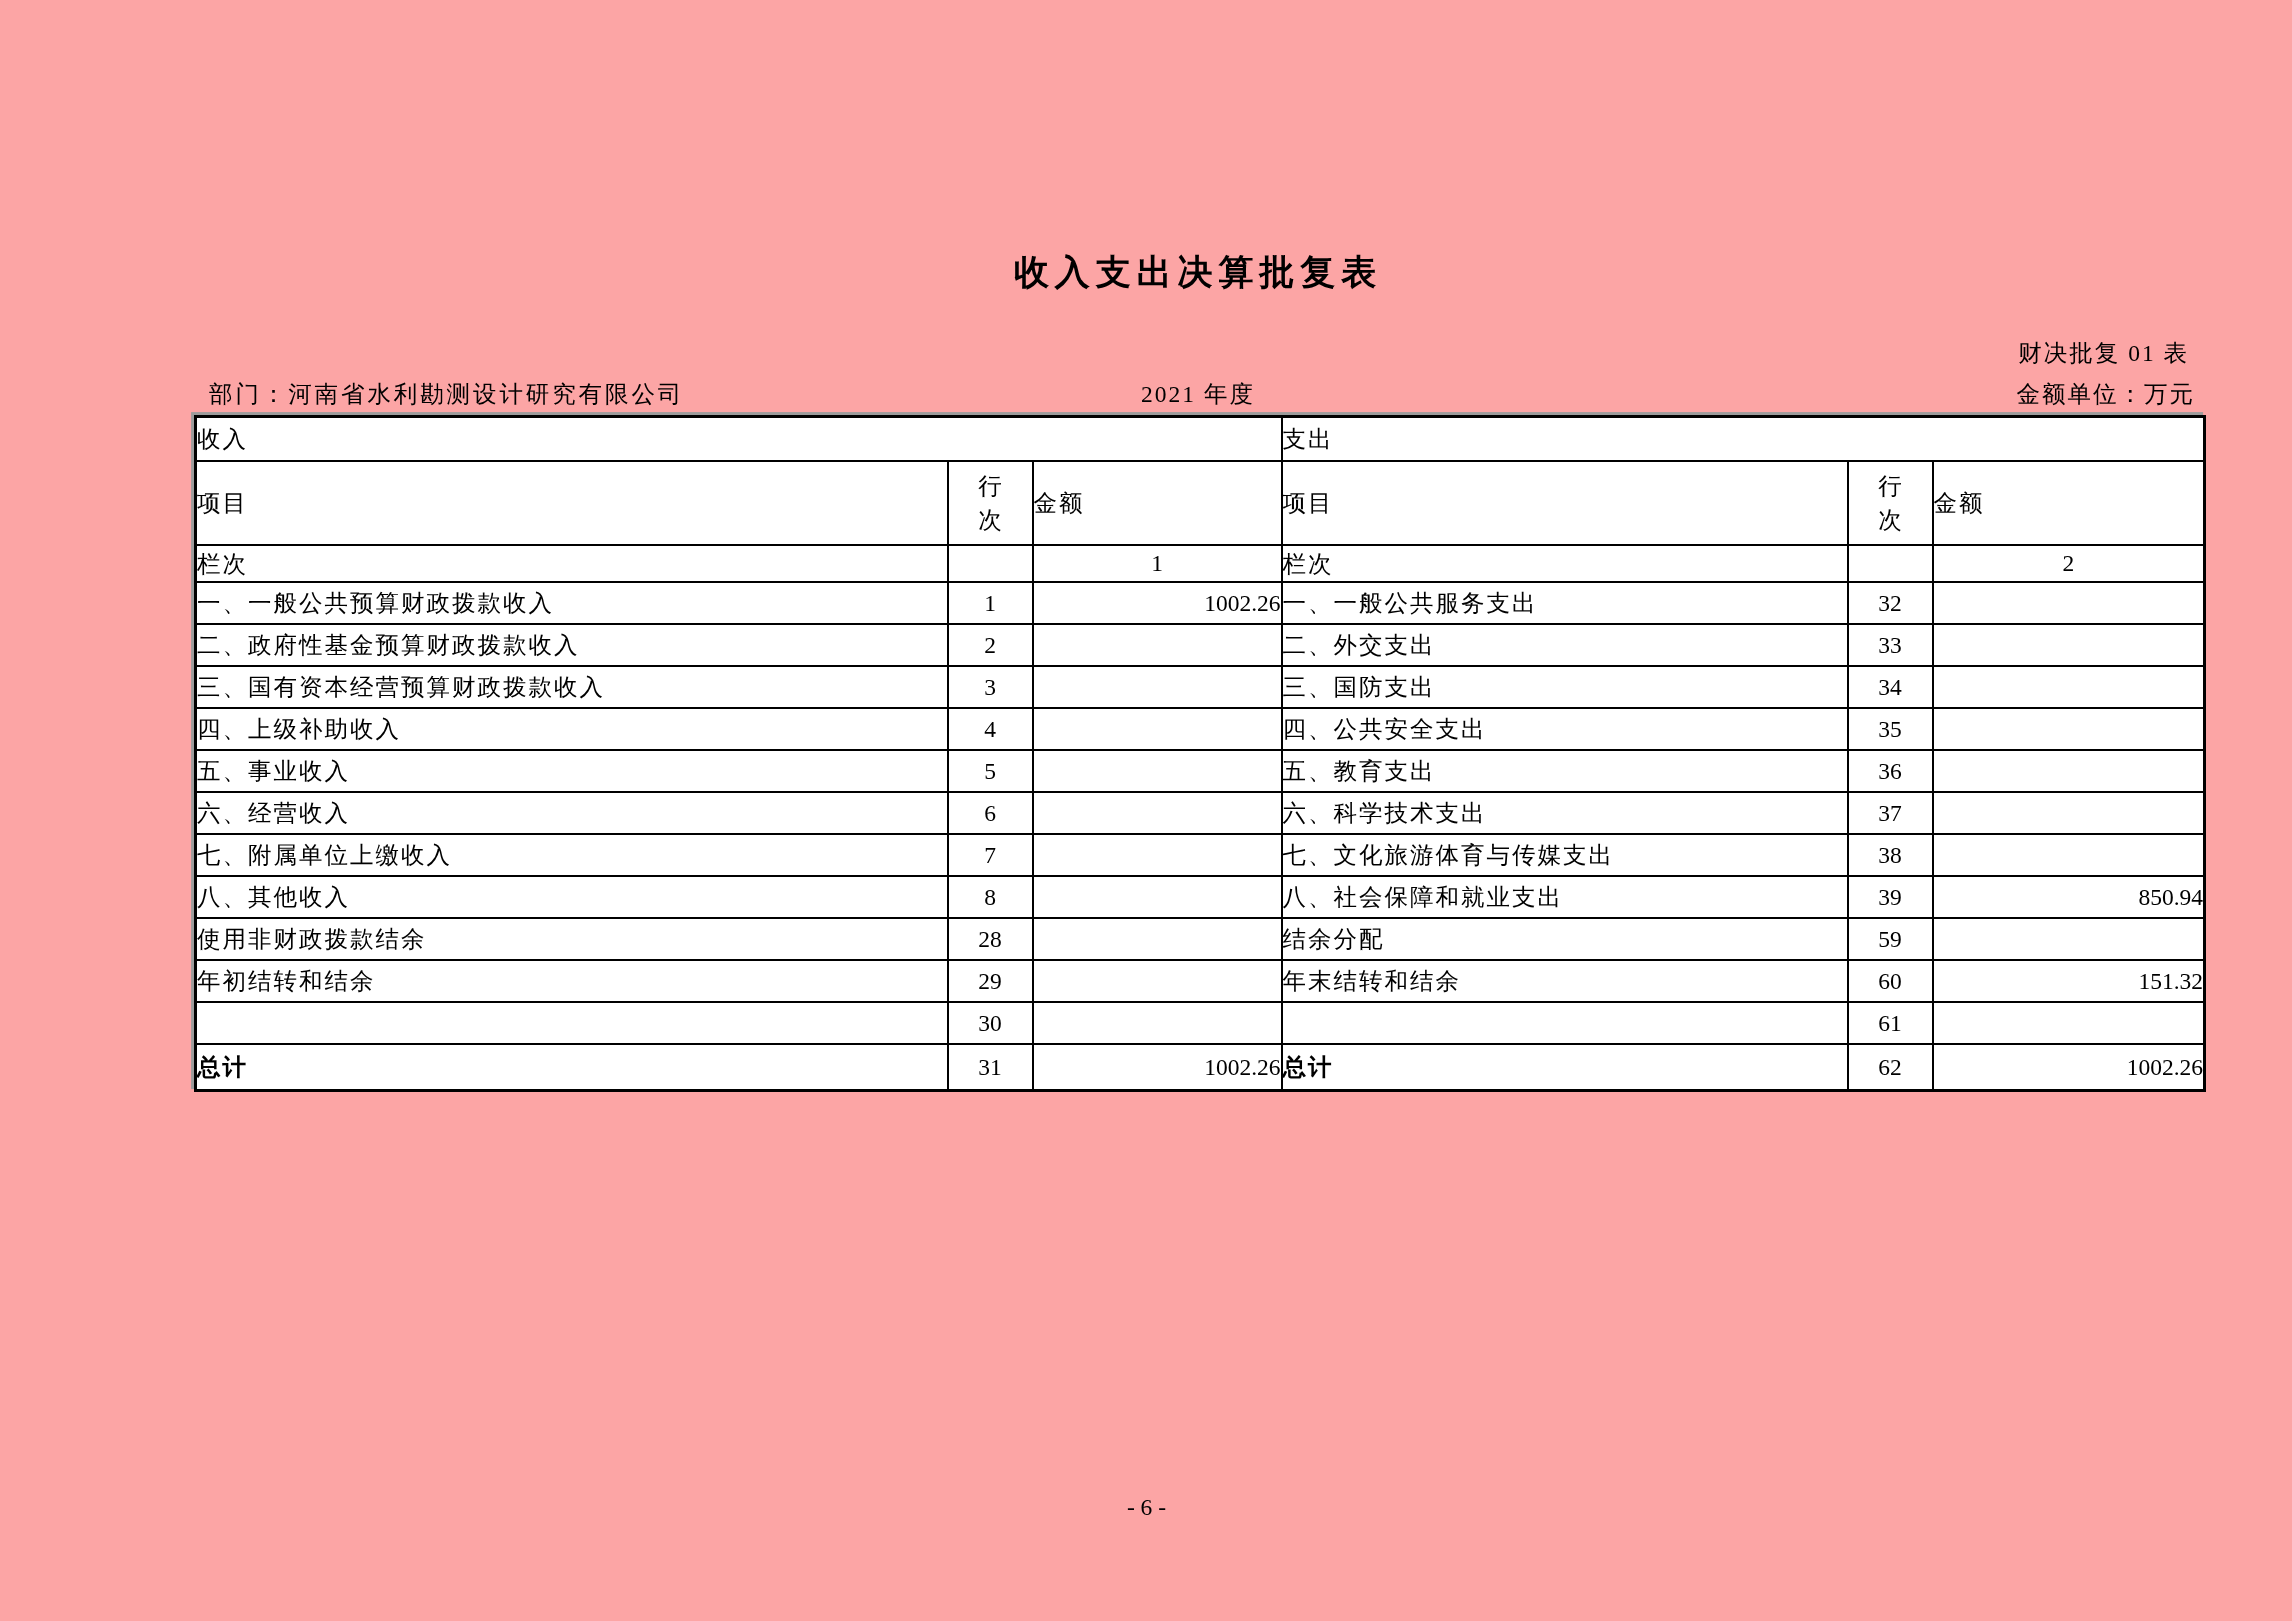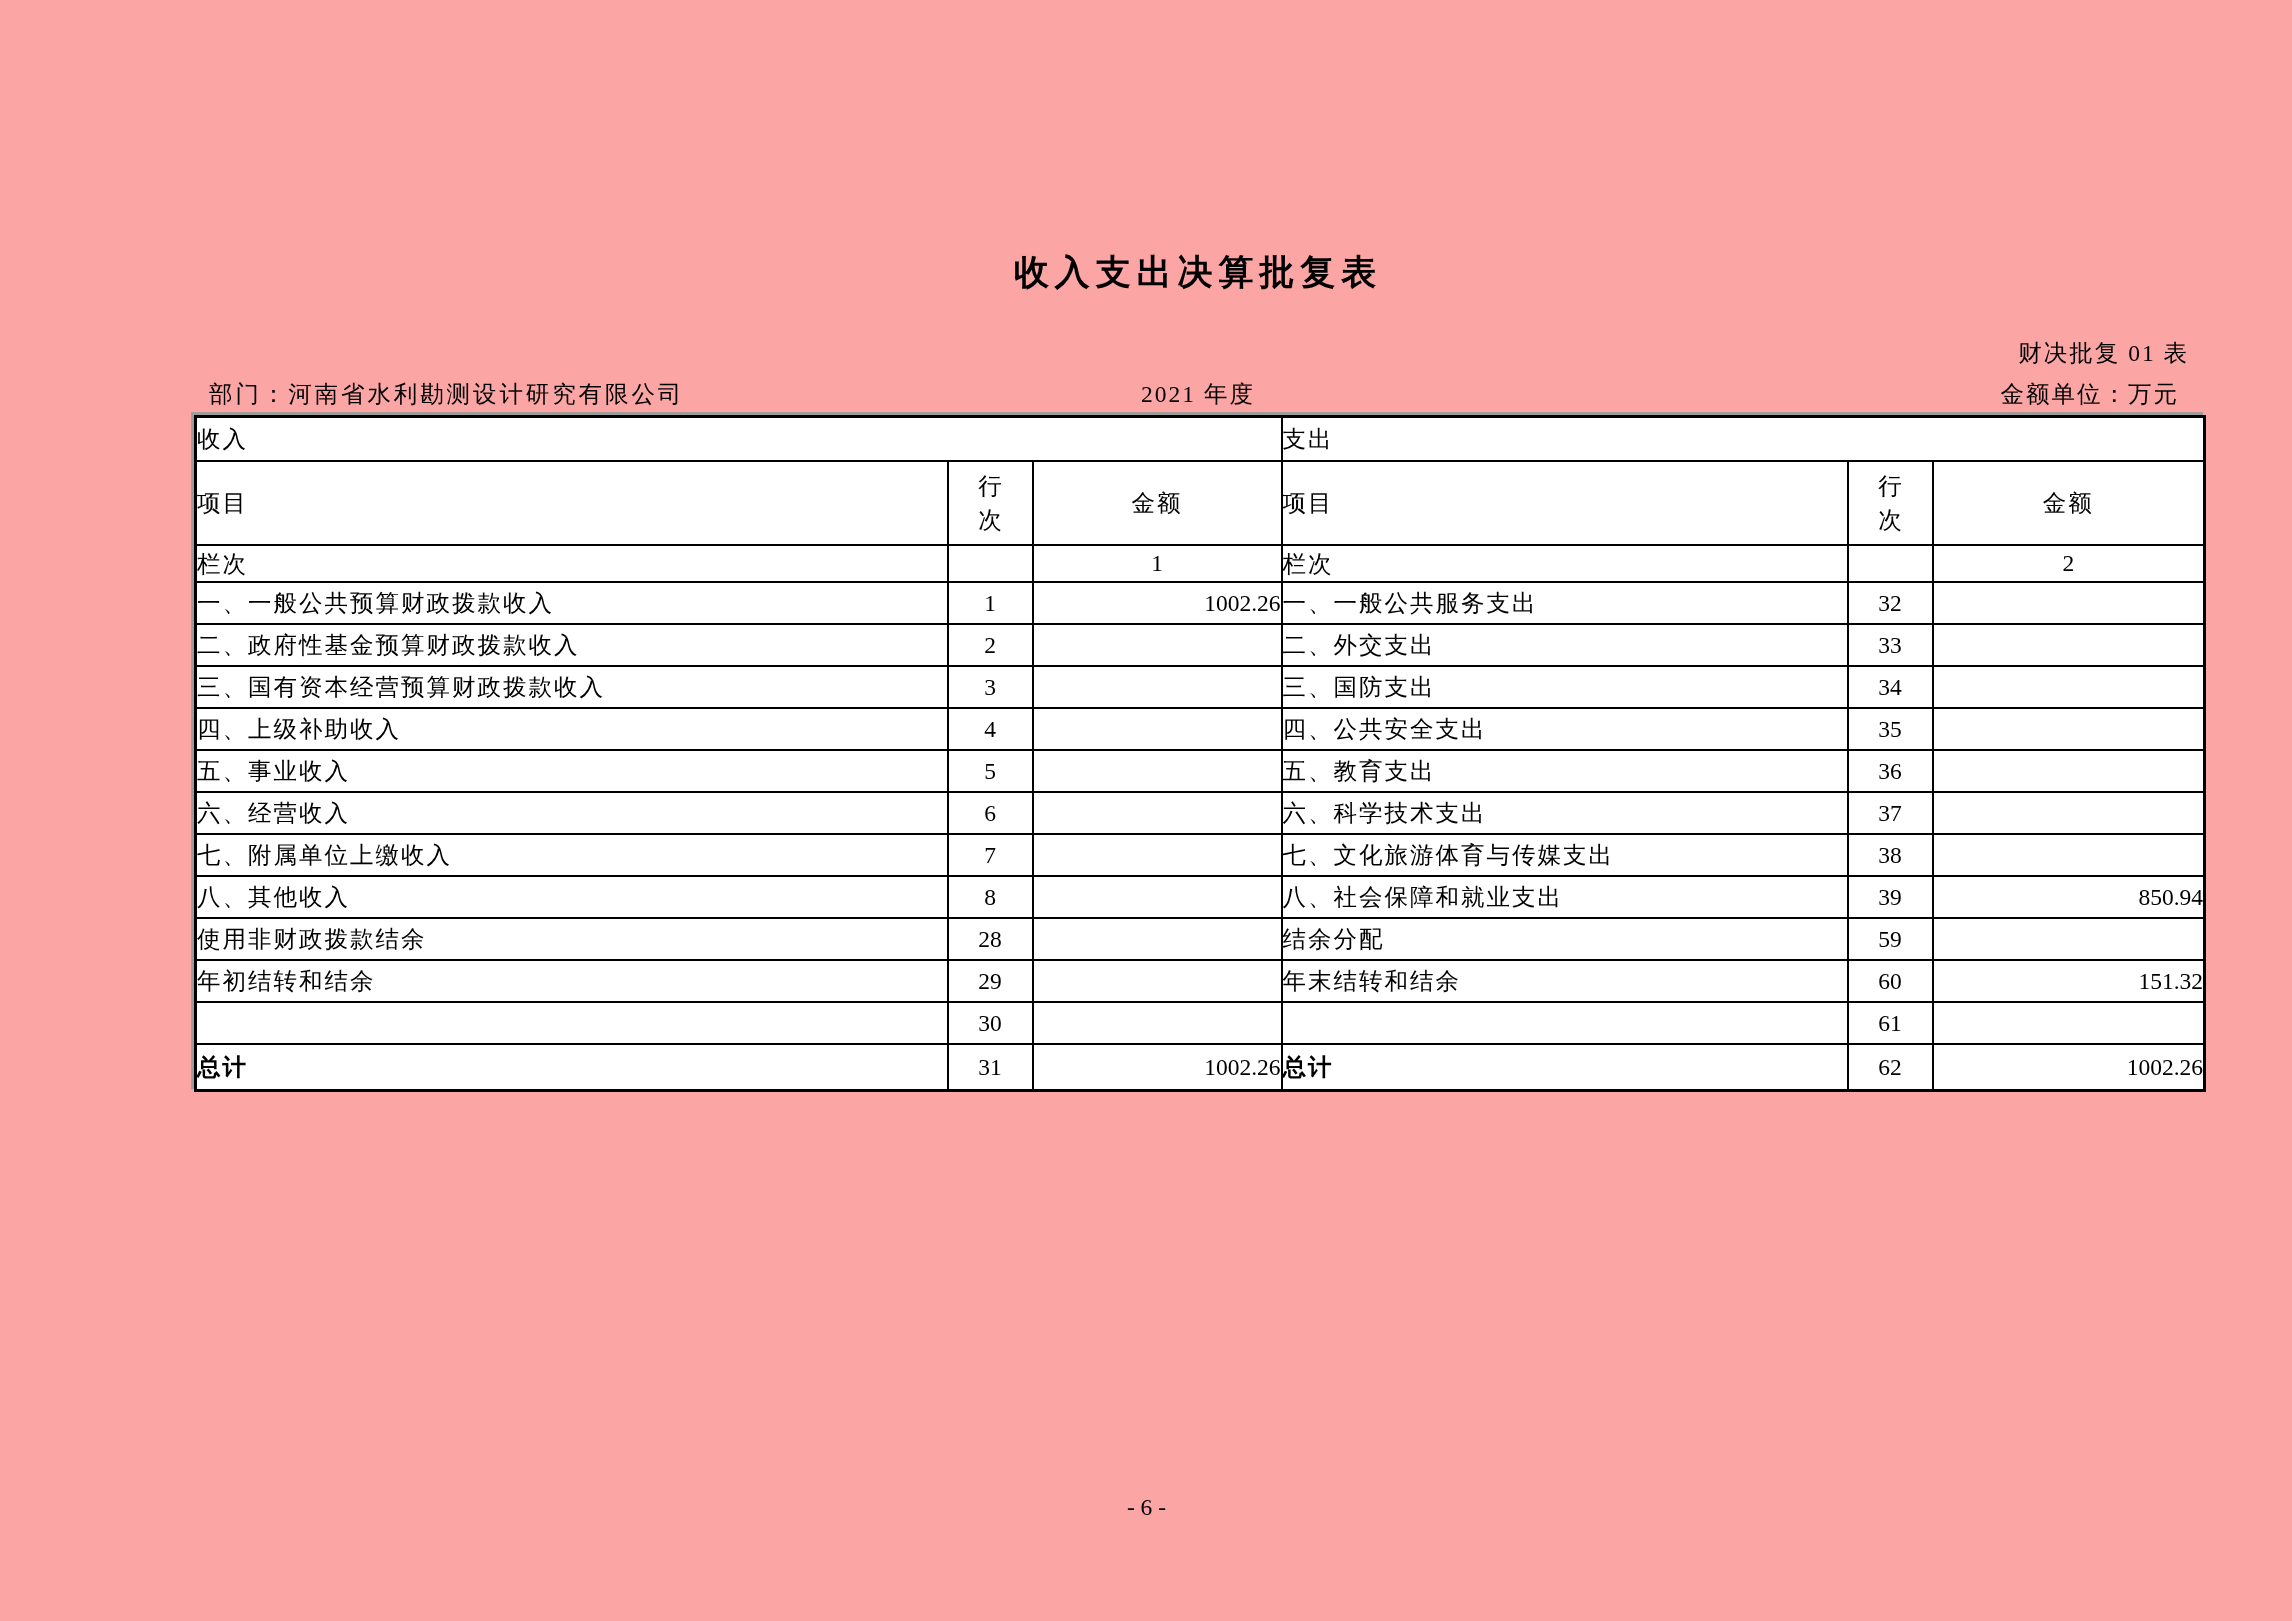--- a/index.html
+++ b/index.html
@@ -49,21 +49,21 @@
     top: 378px;
     width: 2008px;
     text-align: center;
     font-size: 23.5px;
     letter-spacing: 2px;
     white-space: nowrap;
   }
   .unit-line {
     position: absolute;
     top: 378px;
-    right: 114px;
+    right: 98px;
     font-size: 23.5px;
     letter-spacing: 2px;
     white-space: nowrap;
   }
   table.main {
     position: absolute;
     left: 194px;
     top: 415px;
     width: 2008px;
     border-collapse: collapse;
@@ -92,21 +92,21 @@
   }
   .c-no {
     text-align: center;
   }
   .c-amt {
     text-align: right;
     padding-right: 11.8px;
   }
   .bold { font-weight: bold; }
   .center { text-align: center; padding-left: 0; }
-  .head-amount { text-align: center; letter-spacing: 2px; }
+  .head-amount { letter-spacing: 2px; }
   .vert-head { text-align: center; letter-spacing: 0; }
   .vert-head span { display: block; line-height: 1.45; }
   .footer-page {
     position: absolute;
     top: 1494px;
     left: 0;
     width: 2293px;
     text-align: center;
     font-size: 23.5px;
     white-space: nowrap;

